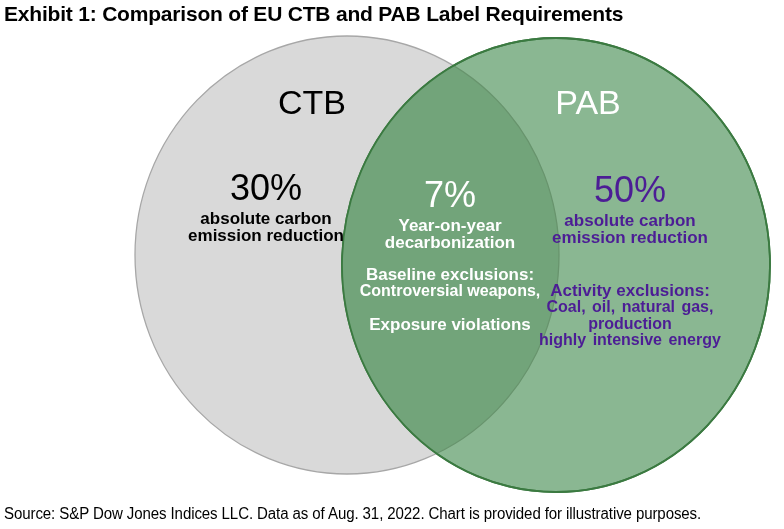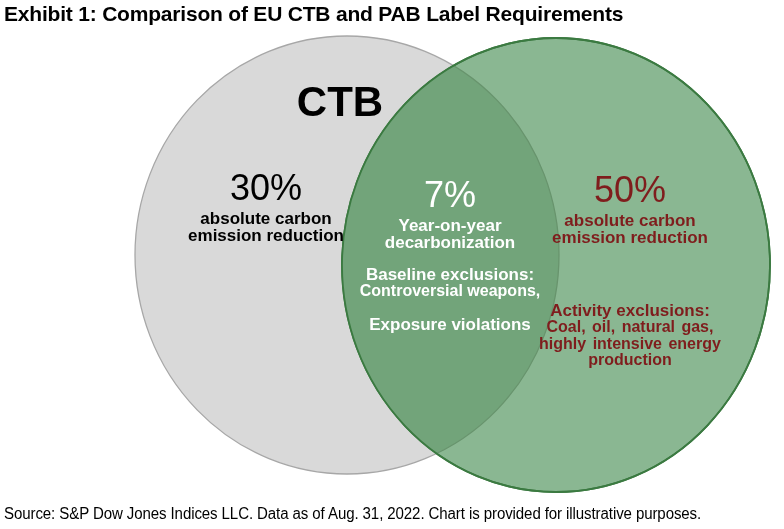--- a/index.html
+++ b/index.html
@@ -7,33 +7,33 @@
     position:relative;width:784px;height:529px;background:#fff;overflow:hidden;
     font-family:"Liberation Sans","DejaVu Sans",sans-serif;
   }
   .stage svg{position:absolute;left:0;top:0;}
   .exhibit-title{
     position:absolute;left:4px;top:2px;margin:0;
     font-size:21px;font-weight:bold;color:#000;letter-spacing:-0.2px;white-space:nowrap;
   }
   .circle-label{
     position:absolute;transform:translateX(-50%);
-    font-size:42px;font-weight:bold;line-height:44px;white-space:nowrap;margin-left:28px;
+    font-size:34px;font-weight:normal;line-height:44px;white-space:nowrap;
   }
   .label-ctb{left:312px;top:80px;color:#000;}
   .label-pab{left:588px;top:80px;color:#fff;}
   .col{position:absolute;width:300px;text-align:center;}
   .col-left{left:116px;top:165px;color:#000;}   
   .col-mid{left:300px;top:172px;color:#fff;}    
-  .col-right{left:480px;top:167px;color:#7f1d1d;}  
+  .col-right{left:480px;top:167px;color:#4c1d95;}  
   .big-number{font-size:36px;font-weight:400;line-height:46px;}
   .subline{font-size:17px;font-weight:bold;line-height:16.5px;}
   .section{margin-top:15px;}
   .col-mid .section-2{margin-top:16px;}
-  .col-right .section{margin-top:56px;}
+  .col-right .section{margin-top:36px;}
   .section-heading{font-size:17px;font-weight:bold;line-height:17px;}
   .section-line{font-size:16px;font-weight:700;line-height:16.5px;}
   .col-right .section-line{word-spacing:2px;}
   .source-note{
     position:absolute;left:4px;top:505px;
     font-size:16px;color:#000;white-space:nowrap;
     transform:scaleX(0.94);transform-origin:left center;letter-spacing:-0.1px;
   }
   .e-gray-fill{fill:var(--gray-fill);stroke:var(--gray-stroke);stroke-width:1.3;}
   .e-green-fill{fill:var(--green-fill);stroke:var(--green-stroke);stroke-width:1.8;}
@@ -62,20 +62,21 @@
     </g>
     <g clip-path="url(#greenClip)">
       <ellipse class="e-gray-arc" cx="347" cy="255" rx="212" ry="219"></ellipse>
     </g>
     <ellipse class="e-green-arc" cx="556" cy="265" rx="214" ry="227"></ellipse>
   </svg>
 
   <h1 class="exhibit-title">Exhibit 1: Comparison of EU CTB and PAB Label Requirements</h1>
 
   <div class="circle-label label-ctb">CTB</div>
+  <div class="circle-label label-pab">PAB</div>
 
   <div class="col col-left">
     <div class="big-number">30%</div>
     <div>
       <div class="subline">absolute carbon</div>
       <div class="subline">emission reduction</div>
     </div>
   </div>
 
   <div class="col col-mid">
@@ -95,20 +96,20 @@
 
   <div class="col col-right">
     <div class="big-number">50%</div>
     <div>
       <div class="subline">absolute carbon</div>
       <div class="subline">emission reduction</div>
     </div>
     <div class="section">
       <div class="section-heading">Activity exclusions:</div>
       <div class="section-line">Coal, oil, natural gas,</div>
+      <div class="section-line">production</div>
       <div class="section-line">highly intensive energy</div>
-      <div class="section-line">production</div>
     </div>
   </div>
 
   <div class="source-note">Source: S&amp;P Dow Jones Indices LLC. Data as of Aug. 31, 2022. Chart is provided for illustrative purposes.</div>
 
 </div>
 
 </body></html>

